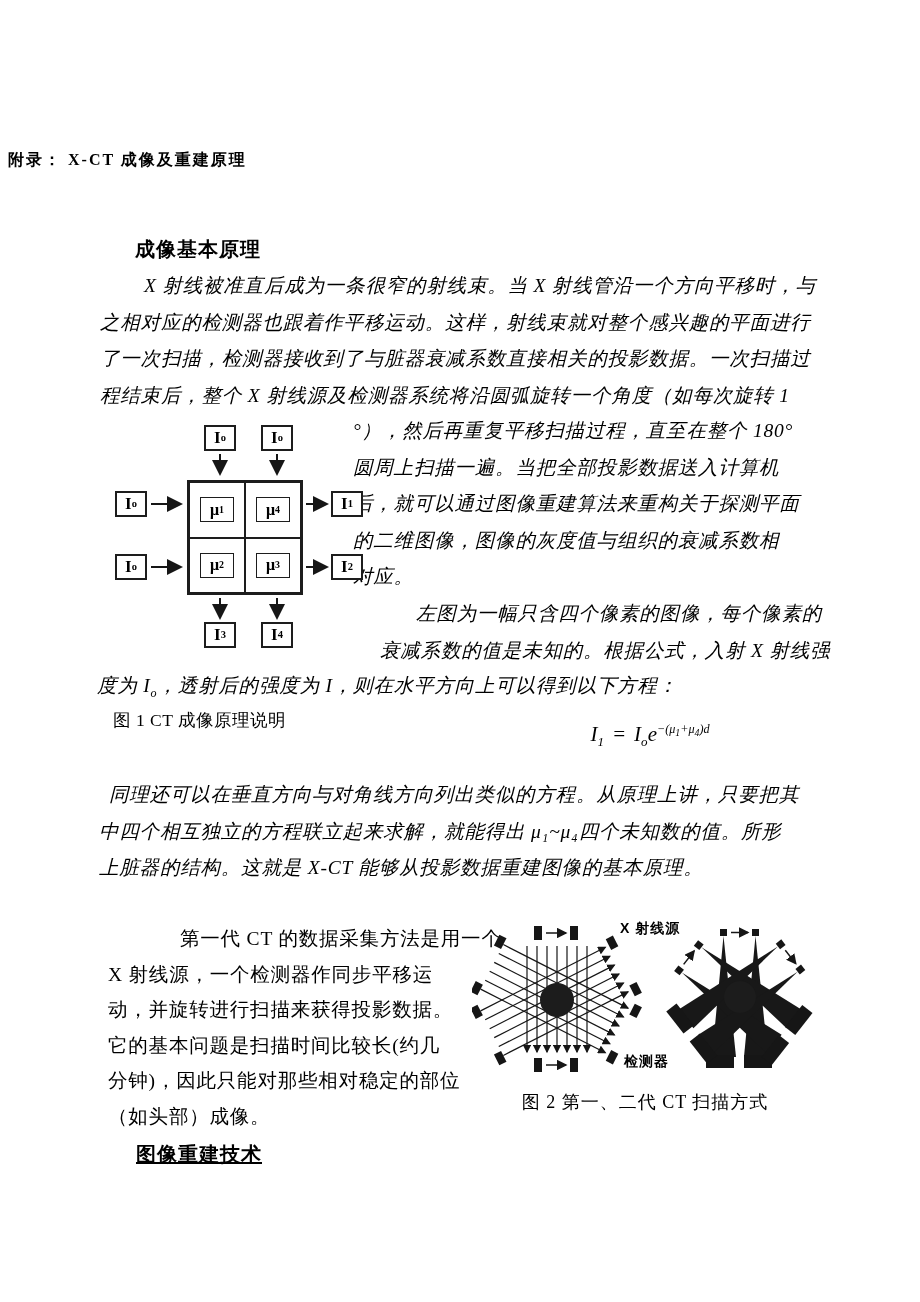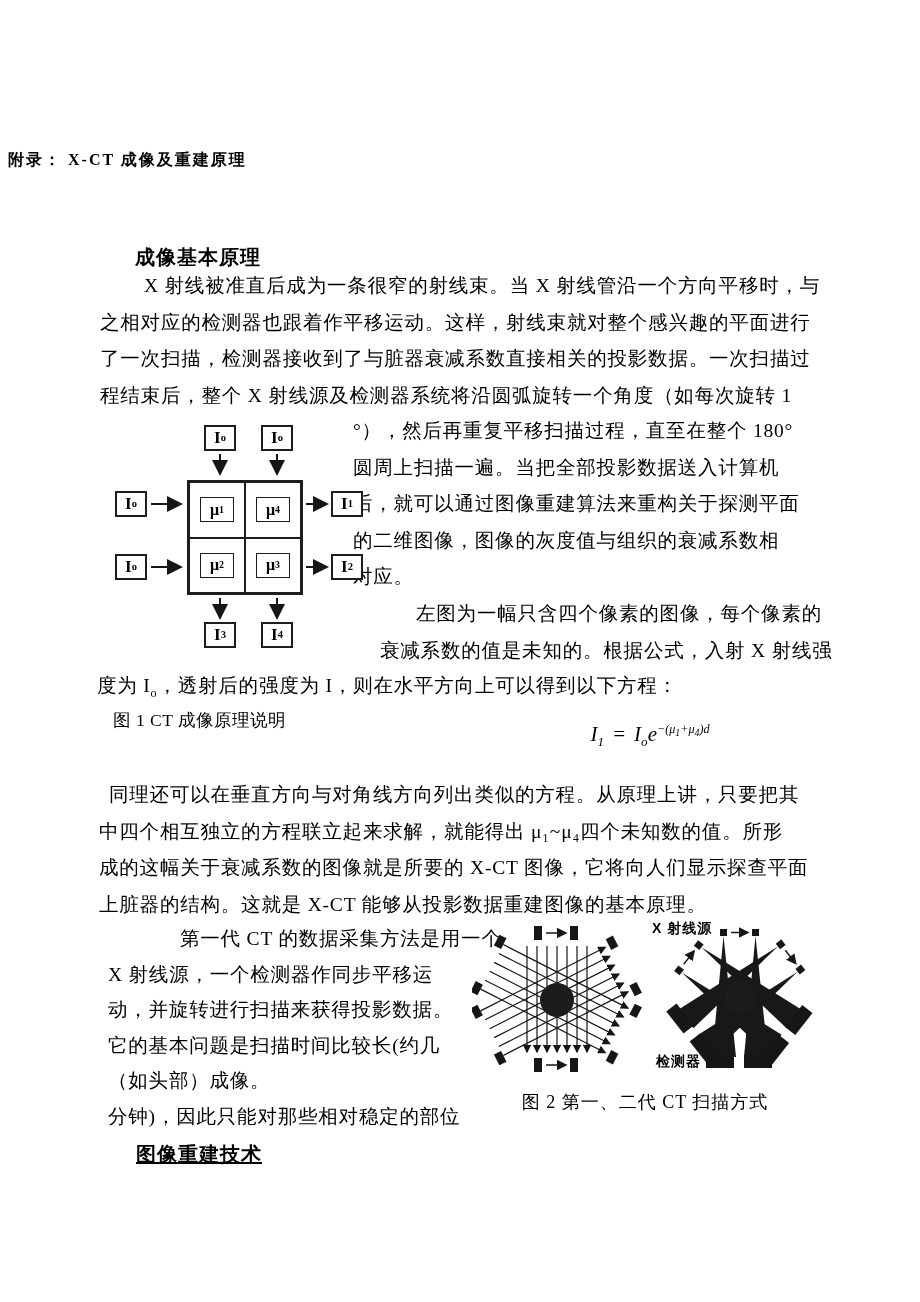--- a/index.html
+++ b/index.html
@@ -13,21 +13,21 @@
   }
   .doc-title{
     position:absolute;left:8px;top:150px;width:920px;
     text-align:left;font-size:16px;font-weight:bold;letter-spacing:2px;
   }
   .sec-heading{
     position:absolute;font-size:20px;font-weight:bold;letter-spacing:1px;
   }
   .para{position:absolute;font-size:19.5px;letter-spacing:0.8px;}
   .para .line{white-space:nowrap;}
-  .lh36 .line{line-height:36.5px;height:36.5px;}
+  .lh36 .line{line-height:36.5px;height:36.5px;font-style:italic;}
   .lh35 .line{line-height:35.6px;height:35.6px;}
   .ind2{text-indent:44px;}
   .ind1{text-indent:10px;}
   .ind36{text-indent:36px;}
   .ind72{text-indent:72px;}
   .caption{position:absolute;font-size:17.5px;letter-spacing:0.5px;}
   sub{font-size:0.62em;line-height:0;}
   
   .fig1{position:absolute;left:105px;top:418px;width:270px;height:240px;}
   .f1box{
@@ -54,36 +54,35 @@
     position:absolute;left:480px;top:722px;width:340px;text-align:center;
     font-style:italic;font-size:21px;font-family:"Liberation Serif","DejaVu Serif",serif;
   }
   .formula .sp{margin:0 8px;}
   .formula sup{font-size:0.58em;}
   .formula sup sub{font-size:0.8em;}
   
   .fig2-label{
     position:absolute;font-size:14px;font-weight:600;letter-spacing:1px;
     font-family:"Liberation Sans","DejaVu Sans",sans-serif;
-    margin-left:32px;
   }
   .fig2-caption{
     position:absolute;left:505px;top:1090px;width:280px;text-align:center;
     font-size:18px;letter-spacing:1px;
   }
   svg .ink{stroke:#161616;}
 </style>
 </head>
 <body>
 
 <div class="page">
 
   <div class="doc-title">附录： X-CT 成像及重建原理</div>
 
-  <div class="sec-heading" style="left:135px;top:244px;">成像基本原理</div>
+  <div class="sec-heading" style="left:135px;top:236px;">成像基本原理</div>
 
   <div class="para lh36" style="left:100px;top:268px;width:724px;">
     <div class="line ind2">X 射线被准直后成为一条很窄的射线束。当 X 射线管沿一个方向平移时，与</div>
     <div class="line">之相对应的检测器也跟着作平移运动。这样，射线束就对整个感兴趣的平面进行</div>
     <div class="line">了一次扫描，检测器接收到了与脏器衰减系数直接相关的投影数据。一次扫描过</div>
     <div class="line">程结束后，整个 X 射线源及检测器系统将沿圆弧旋转一个角度（如每次旋转 1</div>
   </div>
 
   <div class="para lh36" style="left:353px;top:413px;width:470px;">
     <div class="line">°），然后再重复平移扫描过程，直至在整个 180°</div>
@@ -187,31 +186,30 @@
 
   <div class="caption" style="left:113px;top:708px;">图 1 CT 成像原理说明</div>
 
   <div class="formula">
     <span>I</span><sub>1</sub><span class="sp">=</span><span>I</span><sub>o</sub><span>e</span><sup><span>−(μ</span><sub>1</sub><span>+μ</span><sub>4</sub><span>)d</span></sup>
   </div>
 
   <div class="para lh36" style="left:99px;top:777px;width:724px;">
     <div class="line ind1">同理还可以在垂直方向与对角线方向列出类似的方程。从原理上讲，只要把其</div>
     <div class="line">中四个相互独立的方程联立起来求解，就能得出 μ₁~μ₄四个未知数的值。所形</div>
-    <div class="line">成的这幅关于衰减系数的图像就是所要的 X-CT 图像，它将向人们显示探查平面</div>
     <div class="line">上脏器的结构。这就是 X-CT 能够从投影数据重建图像的基本原理。</div>
   </div>
 
   <div class="para lh35" style="left:108px;top:921px;width:375px;">
     <div class="line ind72">第一代 CT 的数据采集方法是用一个</div>
     <div class="line">X 射线源，一个检测器作同步平移运</div>
     <div class="line">动，并旋转进行扫描来获得投影数据。</div>
     <div class="line">它的基本问题是扫描时间比较长(约几</div>
+    <div class="line">分钟)，因此只能对那些相对稳定的部位</div>
     <div class="line">（如头部）成像。</div>
-    <div class="line">分钟)，因此只能对那些相对稳定的部位</div>
   </div>
 
   <svg style="position:absolute;left:472px;top:918px;" width="170" height="162" viewBox="0 0 170 162">
     <defs>
       <marker id="ah2" markerWidth="8" markerHeight="7" refX="6" refY="3.5" orient="auto">
         <path d="M0,0 L7,3.5 L0,7 Z" fill="#161616"></path>
       </marker>
     </defs>
 
     <g transform="rotate(27 85 82)">

